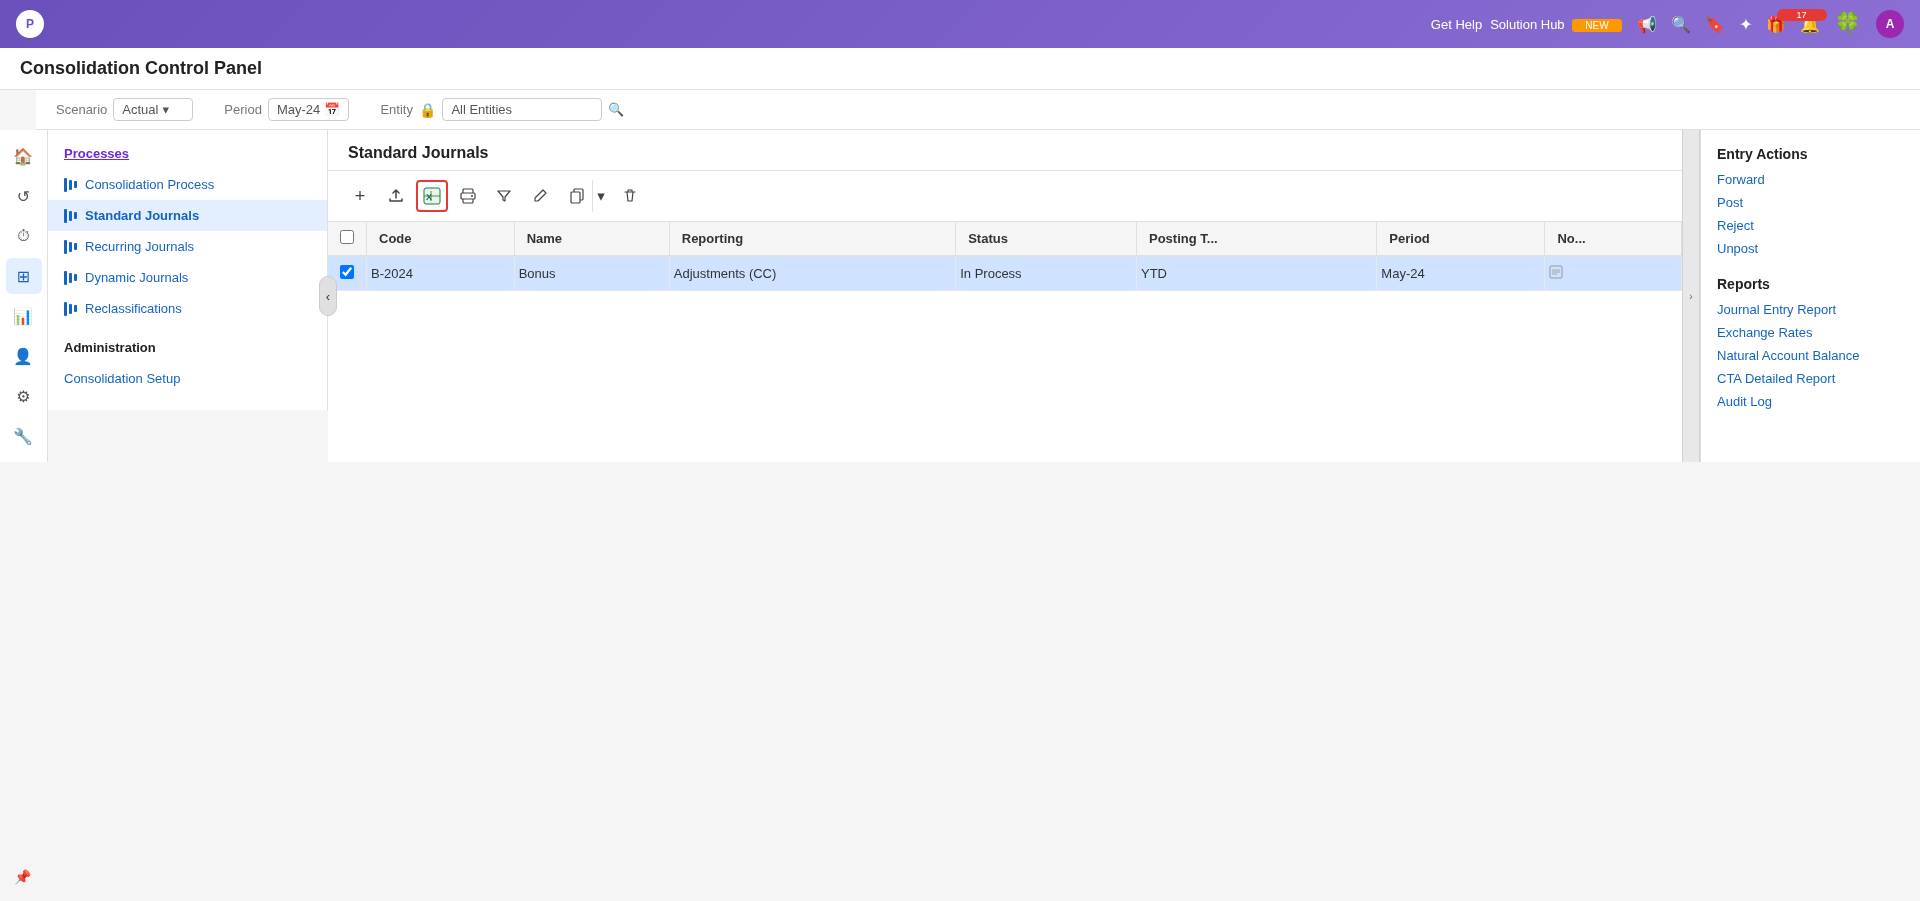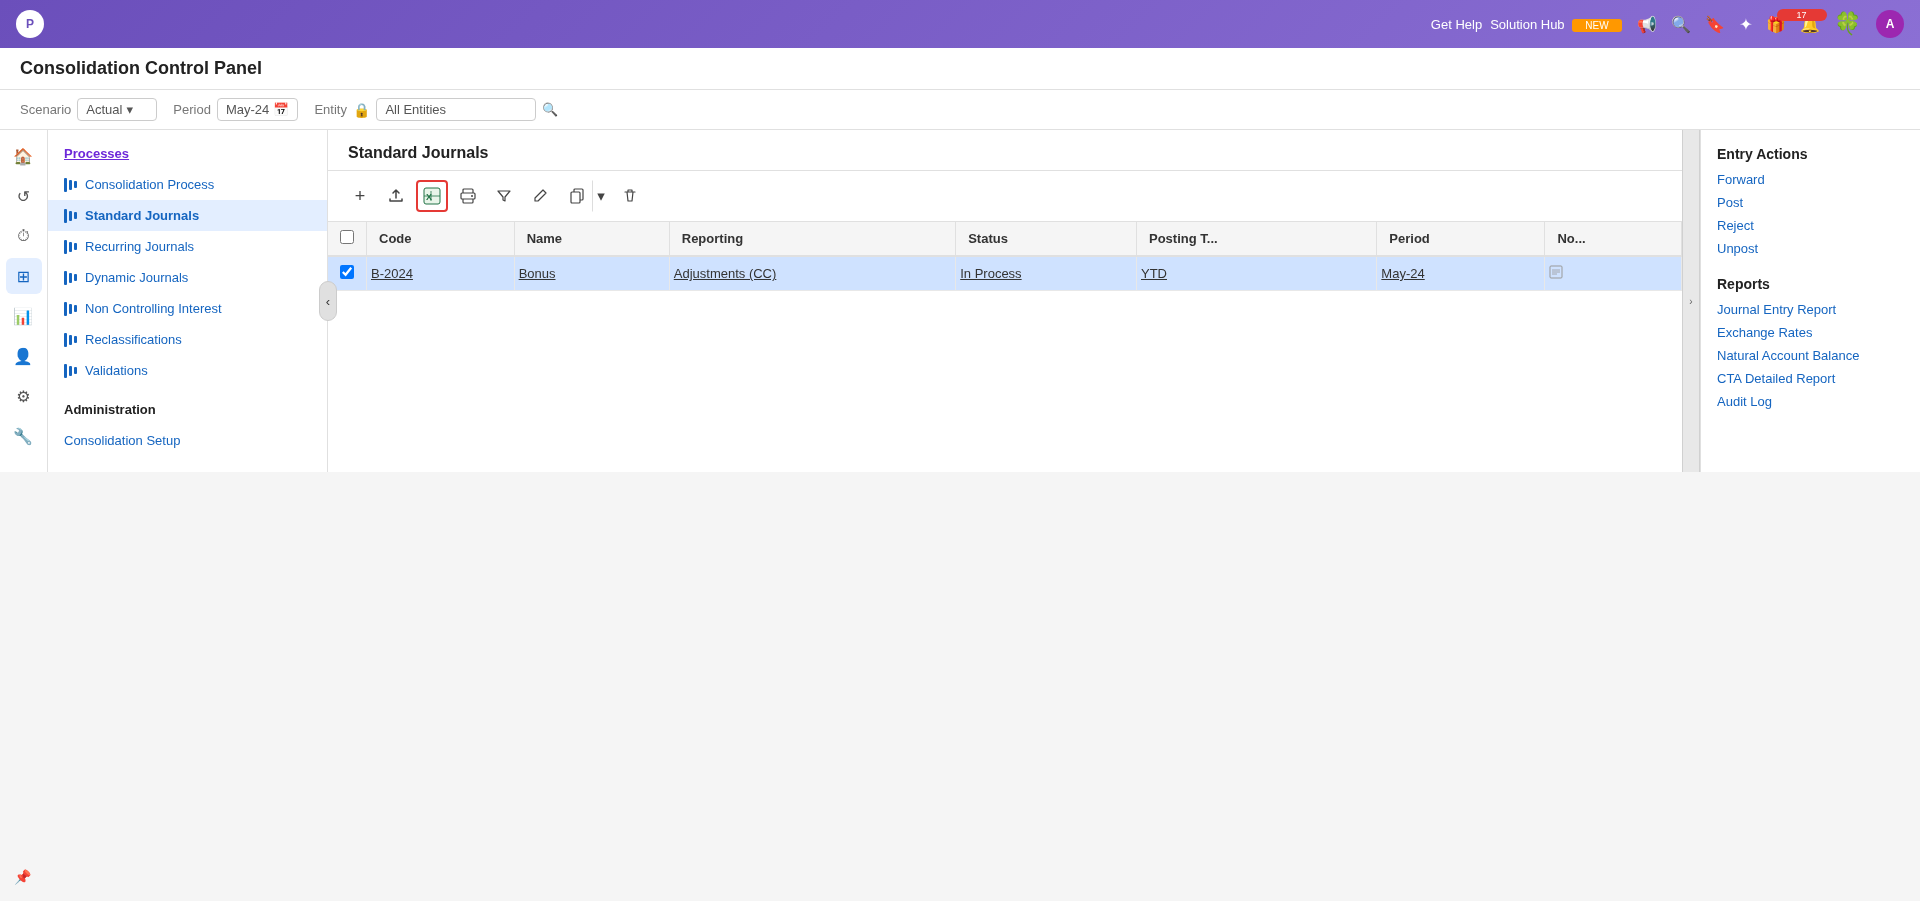--- a/index.html
+++ b/index.html
@@ -45,21 +45,22 @@
     }
     .header-title { font-size: 18px; font-weight: 600; color: #222; }
 
     
     .filter-bar {
       background: white;
       padding: 8px 20px;
       border-bottom: 1px solid #e0e0e0;
       display: flex;
       align-items: flex-end;
-      gap: 16px;
+      gap: 31px;
+      margin-left: 36px;
     }
     .filter-item { display: flex; align-items: center; gap: 6px; font-size: 13px; color: #555; }
     .filter-label { color: #777; }
     .filter-value-box {
       display: flex; align-items: center; gap: 4px;
       border: 1px solid #ccc; border-radius: 4px;
       padding: 3px 8px; background: white; cursor: pointer;
       min-width: 80px;
     }
     .entity-icon { color: #4caf50; font-size: 14px; }
@@ -119,21 +120,20 @@
 
     
     .data-table { width: 100%; border-collapse: collapse; font-size: 13px; }
     .data-table th {
       background: #f5f5f5; border-bottom: 2px solid #e0e0e0; border-right: 1px solid #e0e0e0;
       padding: 8px 12px; text-align: left; font-weight: 600; color: #333; white-space: nowrap;
     }
     .data-table td {
       padding: 8px 4px; border-bottom: 1px solid #e8e8e8; border-right: 1px solid #e8e8e8;
       white-space: nowrap;
-      text-decoration: underline;
     }
     .data-table tr.selected td { background: #cfe2ff; }
     .checkbox-cell { width: 36px; text-align: center; }
     .checkbox { width: 14px; height: 14px; cursor: pointer; }
     .table-wrapper { overflow: auto; flex: 1; }
 
     
     .right-sidebar {
       width: 220px;
       background: white;
@@ -275,47 +275,31 @@
 
       <div class="sidebar-item">
         <div class="sidebar-item-icon">
           <div class="bar"></div>
             <div class="bar2"></div>
             <div class="bar3"></div>
         </div>
         <span>Dynamic Journals</span>
       </div>
 
-      <div class="sidebar-item">
-        <div class="sidebar-item-icon">
-          <div class="bar"></div>
-            <div class="bar2"></div>
-            <div class="bar3"></div>
-        </div>
-        <span>Non Controlling Interest</span>
-      </div>
 
       <div class="sidebar-item">
         <div class="sidebar-item-icon">
           <div class="bar"></div>
             <div class="bar2"></div>
             <div class="bar3"></div>
         </div>
         <span>Reclassifications</span>
       </div>
 
 
-      <div class="sidebar-item">
-        <div class="sidebar-item-icon">
-          <div class="bar"></div>
-            <div class="bar2"></div>
-            <div class="bar3"></div>
-        </div>
-        <span>Validations</span>
-      </div>
 
       <div class="sidebar-admin-title">Administration</div>
 
       <div class="sidebar-item">
         <span>Consolidation Setup</span>
       </div>
     </div>
 
     <div style="position:absolute; right:-9px; top:50%; transform:translateY(-50%); width:18px; height:40px; background:#e0e0e0; border-radius:9px; display:flex; align-items:center; justify-content:center; cursor:pointer; border:1px solid #ccc; z-index:10;">
       <span>‹</span>

